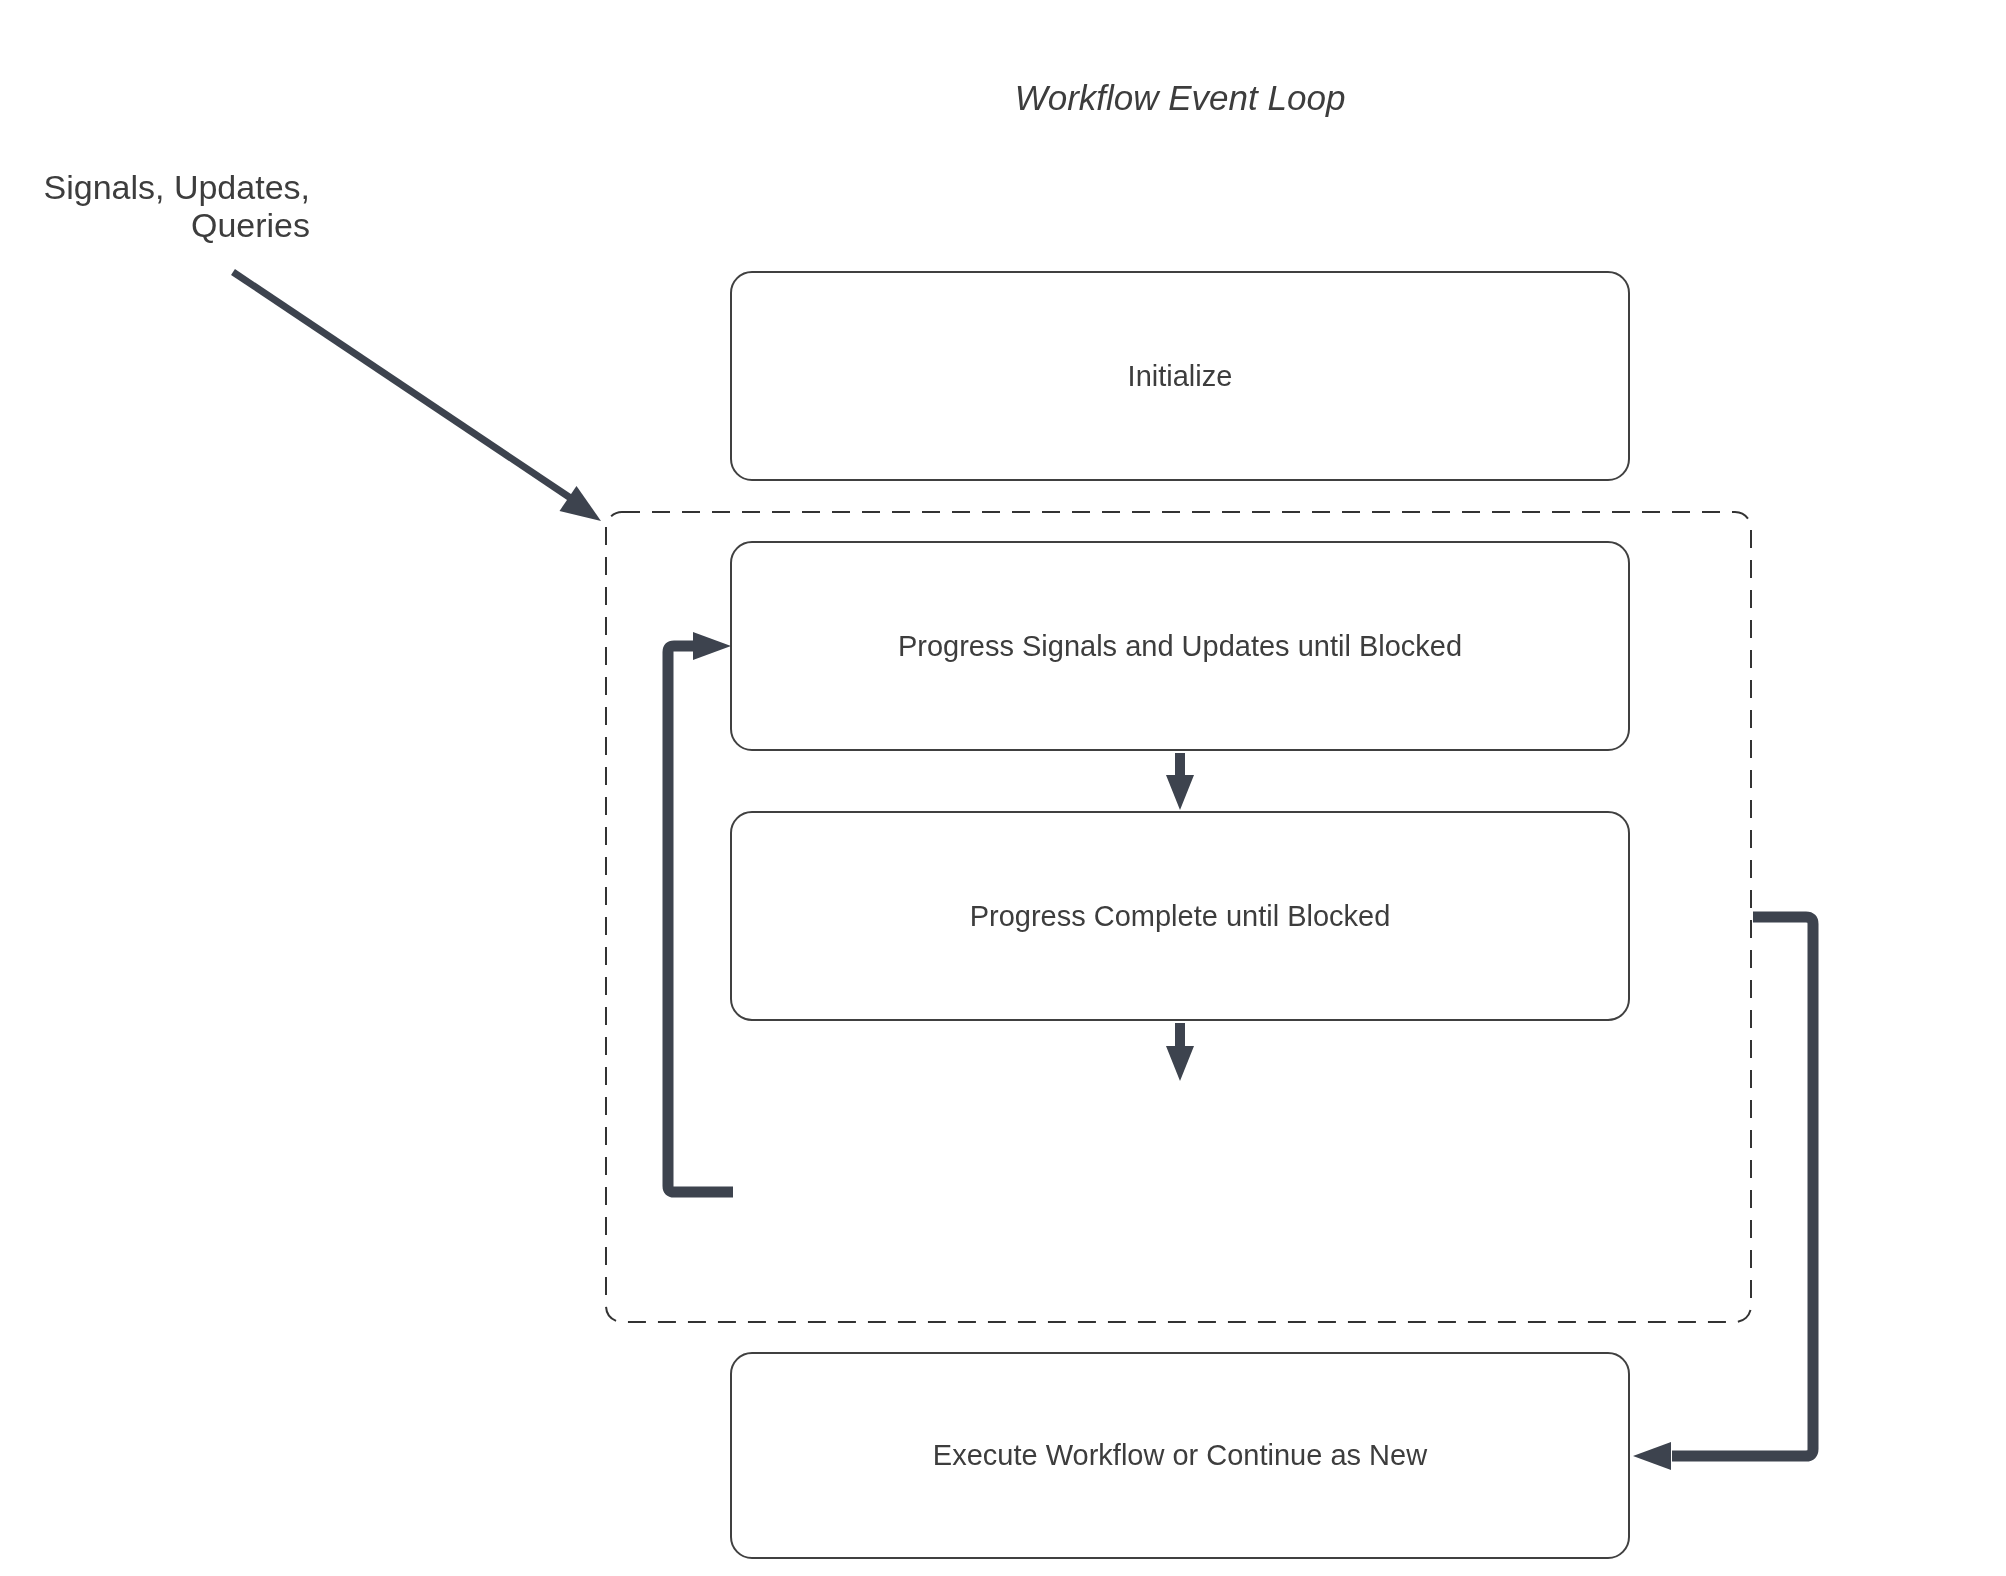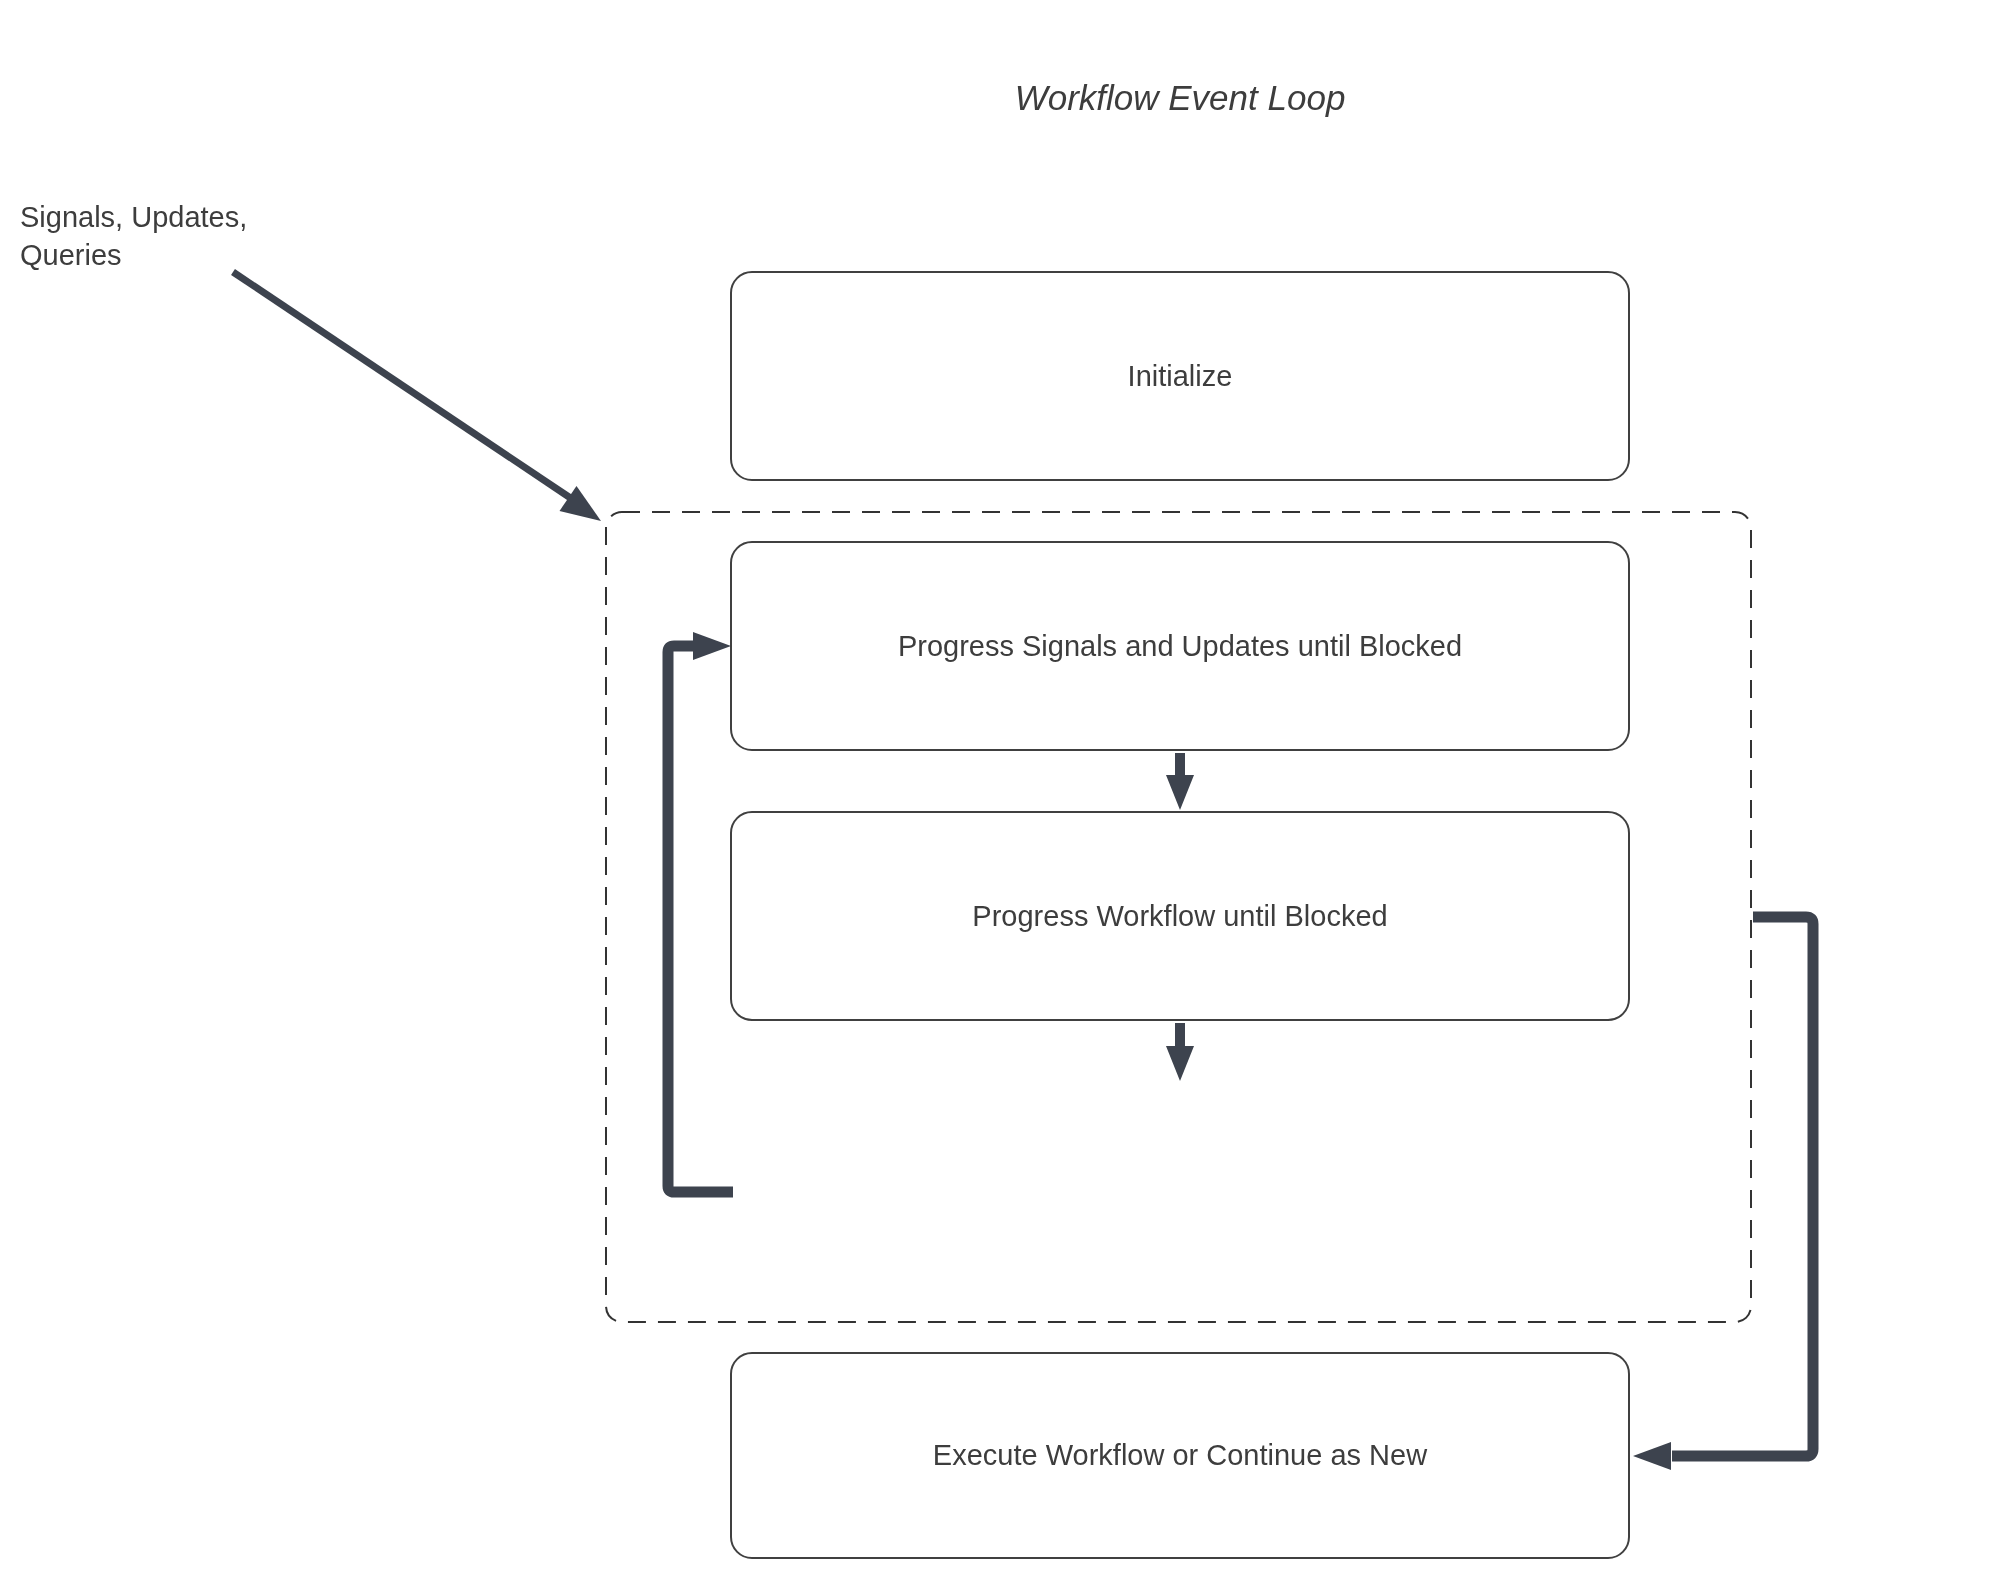--- a/index.html
+++ b/index.html
@@ -24,23 +24,23 @@
   .title {
     position: absolute;
     left: 730px; top: 34px; width: 900px;
     text-align: center;
     font-size: 35px;
     font-style: italic;
     color: var(--text);
   }
   .ext-label {
     position: absolute;
-    left: 20px; top: 154px; width: 290px;
-    text-align: left;
-    font-size: 29px;
+    left: 20px; top: 124px; width: 290px;
+    text-align: right;
+    font-size: 34px;
     line-height: 38px;
     white-space: pre-line;
     color: var(--text);
   }
   svg.connectors {
     position: absolute;
     left: 0; top: 0;
     z-index: 1;
   }
   .group-border {
@@ -123,21 +123,21 @@
 
   <div class="node" id="n-progress-signals">
     <span>Progress Signals and Updates until Blocked</span>
   </div>
 
   <div class="node" id="n-initialize">
     <span>Initialize</span>
   </div>
 
   <div class="node" id="n-progress-workflow">
-    <span>Progress Workflow until Blocked</span>
+    <span>Progress Complete until Blocked</span>
   </div>
 
 
   <div class="node" id="n-complete">
     <span>Execute Workflow or Continue as New</span>
   </div>
 
 </div>
 
 </body></html>

